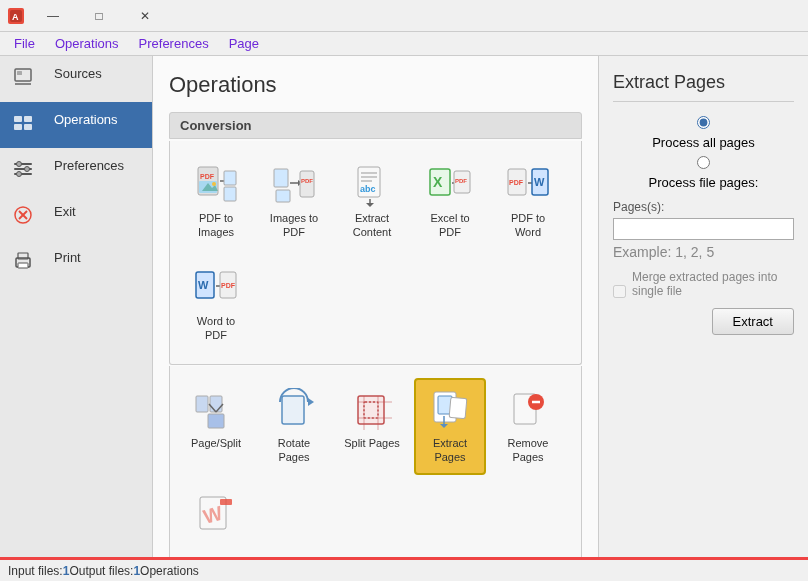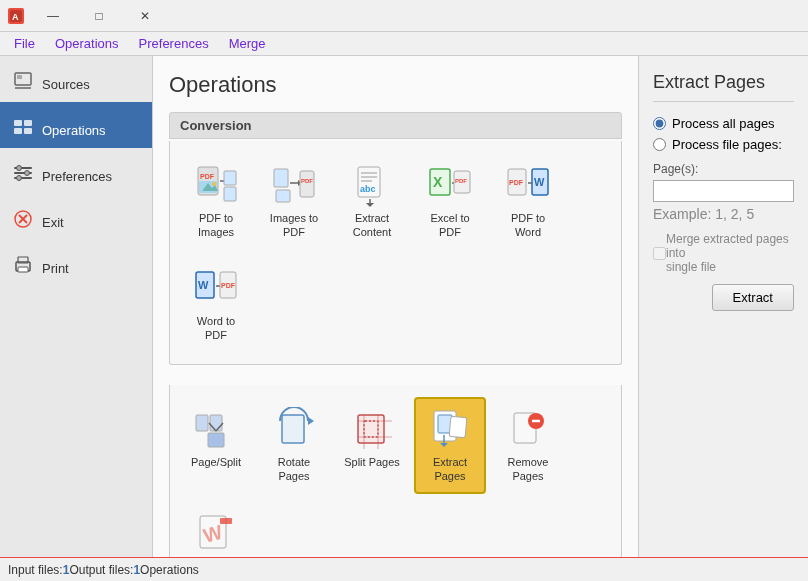--- a/index.html
+++ b/index.html
@@ -14,57 +14,57 @@
 
     
     .menubar { background: #f0f0f0; height: 24px; display: flex; align-items: center; padding: 0 4px; border-bottom: 1px solid #ccc; }
     .menubar-item { padding: 2px 10px; cursor: pointer; font-size: 13px; color: #6d28d9; }
 
     
     .main { display: flex; flex: 1; overflow: hidden; }
 
     
     .sidebar { width: 153px; background: #e8e8e8; border-right: 1px solid #ccc; display: flex; flex-direction: column; }
-    .sidebar-item { display: flex; align-items: flex-end; padding: 10px 12px; cursor: pointer; color: #333; gap: 8px; min-height: 46px; }
+    .sidebar-item { display: flex; align-items: flex-start; padding: 10px 12px; cursor: pointer; color: #333; gap: 20px; min-height: 46px; }
     .sidebar-item.active { background: #3b6eaa; color: white; }
     .sidebar-item .icon { width: 22px; height: 22px; display: flex; align-items: center; justify-content: center; flex-shrink: 0; }
     .sidebar-item .label { font-size: 13px; }
 
     
     .content { flex: 1; background: #fafafa; padding: 16px; overflow-y: auto; }
     .content-title { font-size: 22px; font-weight: 300; color: #333; margin-bottom: 14px; }
 
     
-    .section { margin-bottom: 20px; }
+    .section { margin-bottom: 1px; }
     .section-header { background: #e0e0e0; border: 1px solid #ccc; padding: 5px 10px; font-size: 13px; font-weight: 600; color: #444; margin-bottom: 2px; border-radius: 3px 3px 0 0; }
     .section-body { border: 1px solid #ccc; border-top: none; background: #f7f7f7; padding: 12px 10px; display: flex; flex-wrap: wrap; gap: 6px; border-radius: 0 0 3px 3px; }
 
     
     .op-item { display: flex; flex-direction: column; align-items: center; width: 72px; padding: 8px 4px; cursor: pointer; border: 2px solid transparent; border-radius: 4px; text-align: center; }
     .op-item.selected { background: #f0c040; border-color: #c0a000; }
     .op-item .op-icon { width: 44px; height: 44px; display: flex; align-items: center; justify-content: center; margin-bottom: 4px; }
     .op-item .op-label { font-size: 11px; color: #333; line-height: 1.3; }
 
     
-    .right-panel { width: 170px; background: #f0f0f0; border-left: 1px solid #ccc; padding: 16px 14px; display: flex; flex-direction: column; gap: 10px; }
+    .right-panel { width: 210px; background: #f0f0f0; border-left: 1px solid #ccc; padding: 16px 14px; display: flex; flex-direction: column; gap: 10px; }
     .panel-title { font-size: 18px; font-weight: 300; color: #333; border-bottom: 1px solid #ccc; padding-bottom: 8px; margin-bottom: 4px; }
     .radio-group { display: flex; flex-direction: column; gap: 6px; }
-    .radio-item { display: flex; align-items: center; gap: 6px; font-size: 13px; cursor: pointer; }
+    .radio-item { display: flex; align-items: center; gap: 6px; font-size: 13px; cursor: pointer; flex-direction: column; }
     .radio-item input[type=radio] { margin: 0; accent-color: #3b6eaa; }
     .field-group { display: flex; flex-direction: column; gap: 4px; }
     .field-label { font-size: 12px; color: #555; }
     .field-input { border: 1px solid #aaa; background: white; height: 22px; font-size: 12px; padding: 2px 4px; width: 100%; }
     .field-hint { font-size: 14px; color: #888; }
-    .checkbox-group { display: flex; align-items: center; }
+    .checkbox-group { display: flex; align-items: flex-end; gap: 6px; }
     .checkbox-group input { margin: 0; }
     .checkbox-label { font-size: 12px; color: #888; }
     .extract-btn { background: linear-gradient(to bottom, #f8f8f8, #e0e0e0); border: 1px solid #aaa; padding: 5px 20px; font-size: 13px; cursor: pointer; border-radius: 3px; align-self: flex-start; margin-left: auto; }
 
     
-    .statusbar { height: 24px; background: #f0f0f0; border-top: 1px solid #ef4444; display: flex; align-items: center; padding: 0 8px; font-size: 12px; color: #333; gap: 0; }
+    .statusbar { height: 24px; background: #f0f0f0; border-top: 3px solid #ef4444; display: flex; align-items: center; padding: 0 8px; font-size: 12px; color: #333; gap: 0; }
     .status-label { color: #333; }
     .status-num { color: #3b6eaa; font-weight: bold; }
 
     
     svg { display: block; }
   </style>
 </head>
 <body>
 
 <div class="titlebar">
@@ -78,21 +78,21 @@
     <div class="titlebar-btn">—</div>
     <div class="titlebar-btn">□</div>
     <div class="titlebar-btn close">✕</div>
   </div>
 </div>
 
 <div class="menubar">
   <div class="menubar-item">File</div>
   <div class="menubar-item">Operations</div>
   <div class="menubar-item">Preferences</div>
-  <div class="menubar-item">Merge</div>
+  <div class="menubar-item">Page</div>
 </div>
 
 <div class="main">
 
   <div class="sidebar">
 
     <div class="sidebar-item">
       <div class="icon">
         <svg width="22" height="22" viewBox="0 0 22 22">
           <rect x="3" y="3" width="16" height="12" rx="1" fill="none" stroke="#666" stroke-width="1.5"></rect>
@@ -345,21 +345,21 @@
         <input type="radio" name="pages" checked="" style="">
         <span>Process all pages</span>
       </label>
       <label class="radio-item">
         <input type="radio" name="pages" style="">
         <span>Process file pages:</span>
       </label>
     </div>
 
     <div class="field-group">
-      <span class="field-label">Page(s):</span>
+      <span class="field-label">Pages(s):</span>
       <input class="field-input" type="text" value="" style="">
       <span class="field-hint">Example: 1, 2, 5</span>
     </div>
 
     <div class="checkbox-group">
       <input type="checkbox" disabled="" style="">
       <span class="checkbox-label">Merge extracted pages into<br>single file</span>
     </div>
 
     <button class="extract-btn">Extract</button>

